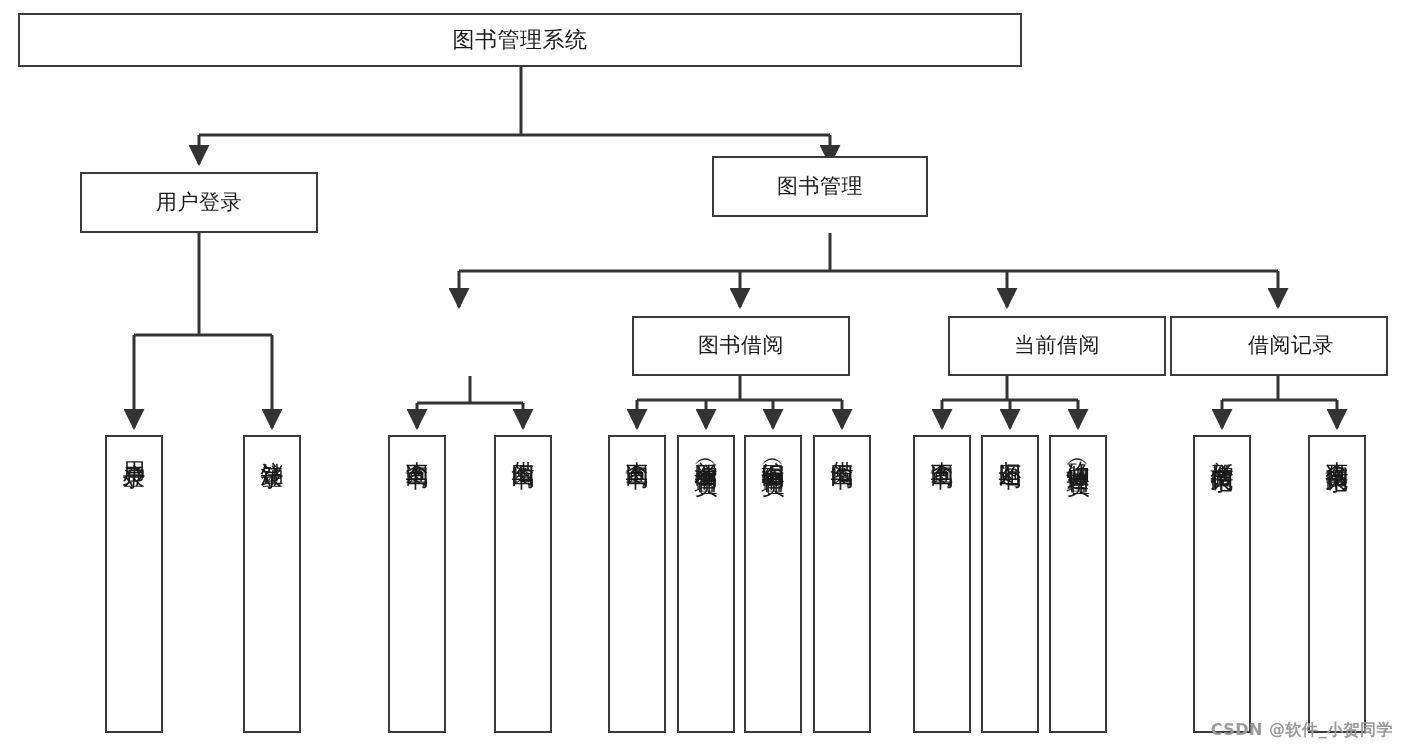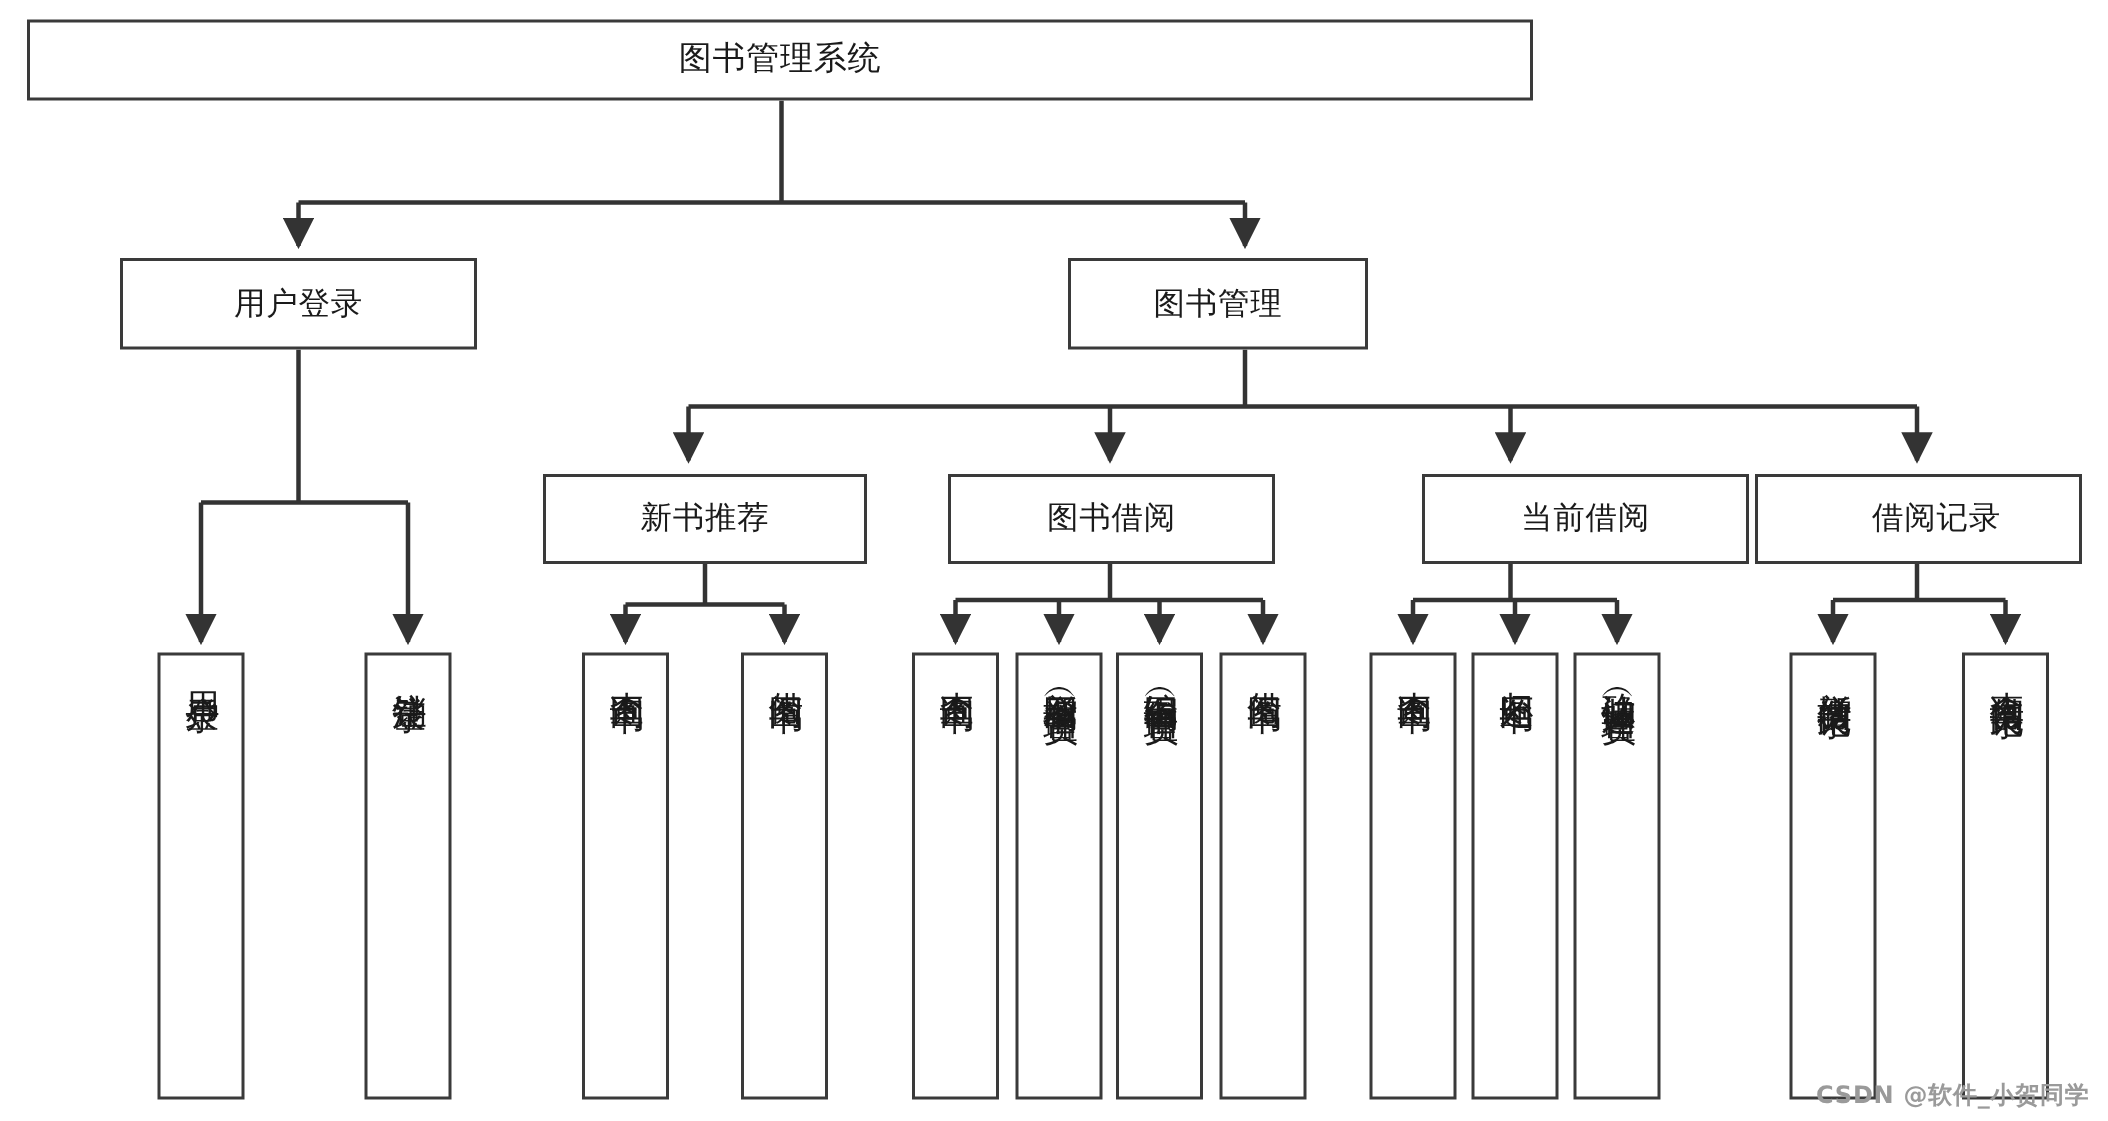--- a/index.html
+++ b/index.html
@@ -38,20 +38,21 @@
   .node-label {
     display: block;
     line-height: 1.12;
     letter-spacing: 0.5px;
     white-space: nowrap;
   }
   
   .node.horiz .node-label {
     font-size: 21px;
     text-align: right;
+    font-family: Liberation Serif, serif;
   }
   .node.root .node-label {
     font-size: 22px;
   }
   
   .node.vert {
     align-items: flex-start;
     justify-content: center;
     padding-top: 6px;
   }
@@ -130,27 +131,24 @@
   </svg>
 
   <div class="node horiz root" style="left:18px; top:13px; width:1004px; height:54px;">
     <span class="node-label">图书管理系统</span>
   </div>
 
   <div class="node horiz" style="left:80px; top:172px; width:238px; height:61px;">
     <span class="node-label">用户登录</span>
   </div>
 
-  <div class="node horiz" style="left:712px; top:172px; width:200px; height:61px;">
+  <div class="node horiz" style="left:712px; top:156px; width:216px; height:61px;">
     <span class="node-label">图书管理</span>
   </div>
 
-  <div class="node horiz" style="left:362px; top:316px; width:216px; height:60px;">
-    <span class="node-label">新书推荐</span>
-  </div>
 
   <div class="node horiz" style="left:632px; top:316px; width:218px; height:60px;">
     <span class="node-label">图书借阅</span>
   </div>
 
   <div class="node horiz" style="left:900px; top:316px; width:218px; height:60px;margin-left:48px;">
     <span class="node-label">当前借阅</span>
   </div>
 
   <div class="node horiz" style="left:1170px; top:316px; width:218px; height:60px;padding-left:24px;">

